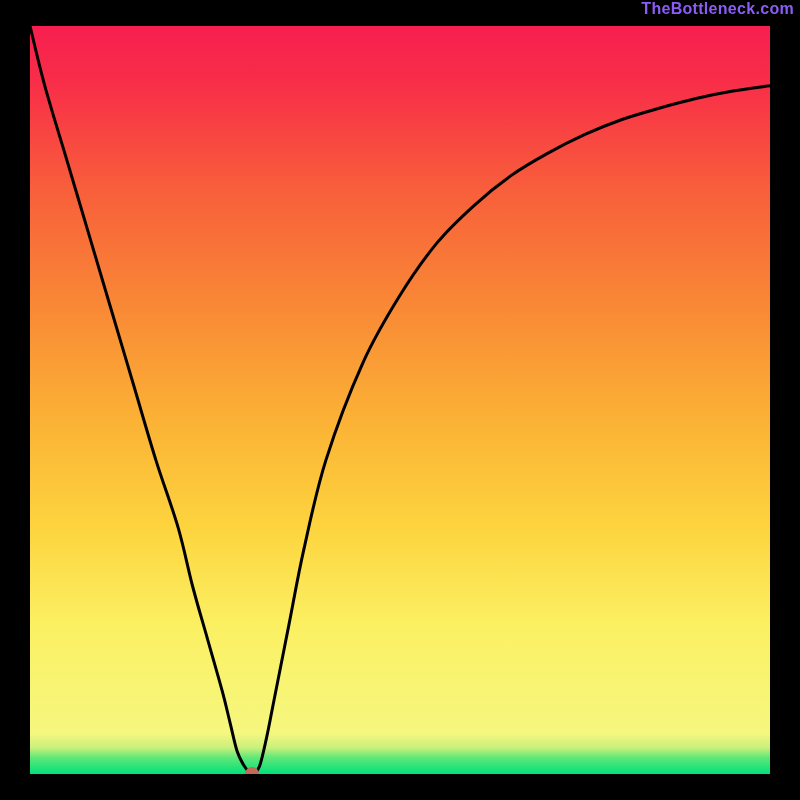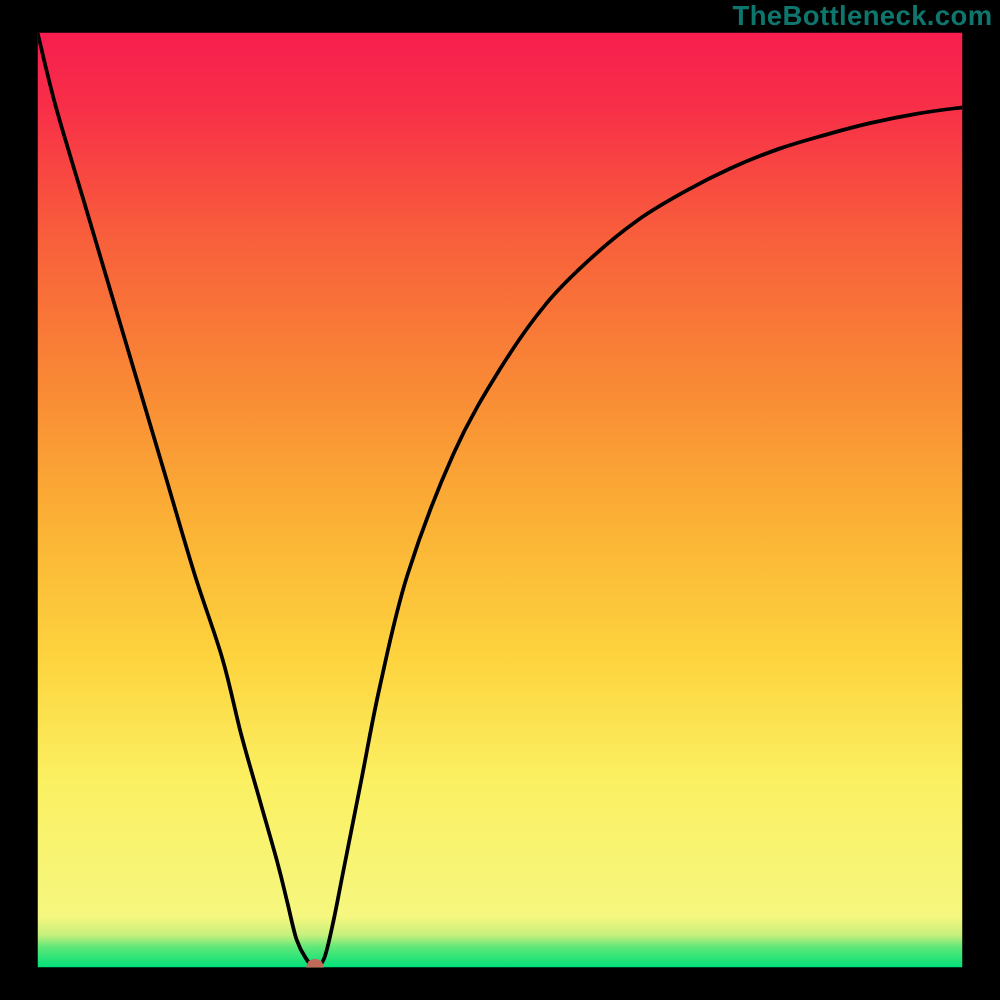--- a/index.html
+++ b/index.html
@@ -14,22 +14,22 @@
   .page {
     position: relative;
     width: 800px;
     height: 800px;
     background: #000;
   }
   .attribution {
     position: absolute;
     top: 0;
     right: 6px;
-    color: #0f766e;
-    font-size: 22px;
+    color: #8b5cf6;
+    font-size: 16px;
     font-weight: 600;
     letter-spacing: 0.3px;
     z-index: 10;
   }
   .plot-frame {
     position: absolute;
     left: 30px;
     top: 26px;
     width: 740px;
     height: 748px;

